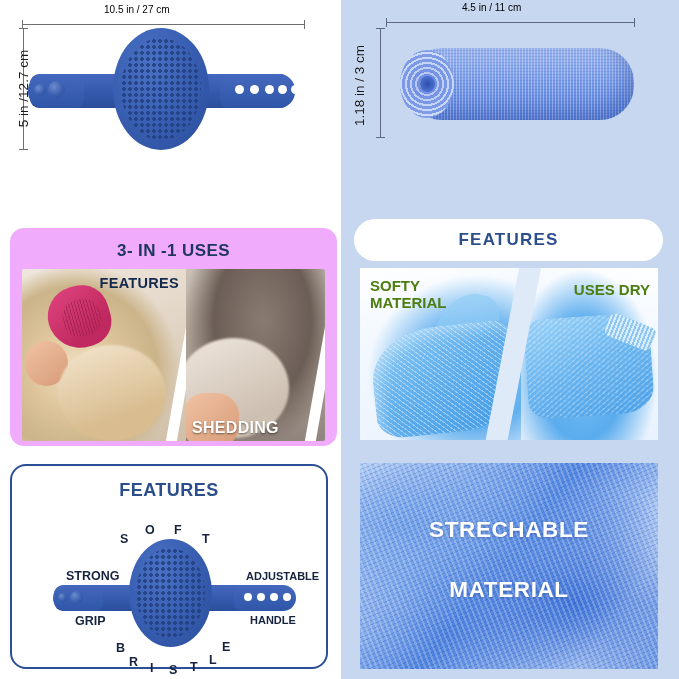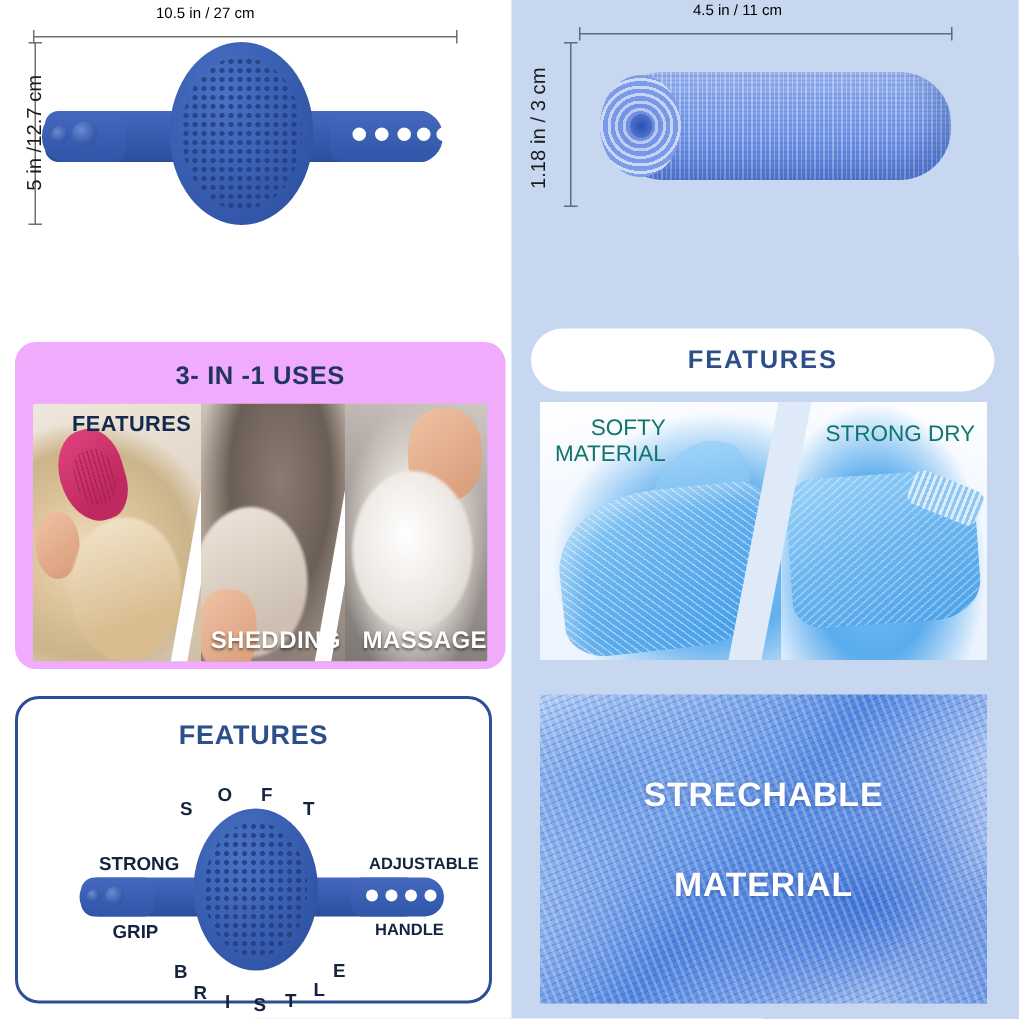--- a/index.html
+++ b/index.html
@@ -206,21 +206,21 @@
   }
   .cloth-b-seam {
     position:absolute; right:2%; top:30%; width:36%; height:14%;
     background:repeating-linear-gradient(90deg,#d9ecfb 0 2px, #8fc7f4 2px 4px);
     transform:rotate(22deg); border-radius:6px;
   }
   .duo-sep {
     position:absolute; left:47.5%; top:-14%; width:22px; height:130%;
     background:#dfeaf8; transform:skewX(-11deg); z-index:3;
   }
-  .duo-label { position:absolute; color:#0f766e; font-weight:normal; font-size:15px; z-index:4; line-height:1.12;text-align:right; }
+  .duo-label { position:absolute; color:#4d7c0f; font-weight:bold; font-size:15px; z-index:4; line-height:1.12; }
   .lbl-softy { left:10px; top:10px; }
   .lbl-quick { right:8px; top:14px; }
 
   
   .stretch {
     position:absolute; left:22px; top:463px; width:298px; height:206px;
     overflow:hidden;
     background:
       repeating-linear-gradient(68deg, rgba(255,255,255,.22) 0 2px, transparent 2px 5px),
       repeating-linear-gradient(-22deg, rgba(28,70,170,.22) 0 1px, transparent 1px 4px),
@@ -284,25 +284,20 @@
           <div class="pane-sep" style="right:-6px;"></div>
         </div>
 
         <div class="use-pane p2">
           <div class="blob" style="left:-6%; top:40%; width:80%; height:58%; background:linear-gradient(155deg,#efe6dc 0%,#cdc0b2 75%);"></div>
           <div class="hand-sk" style="left:-2%; top:72%; width:40%; height:32%; border-radius:40%;"></div>
           <div class="use-label lbl-shedding">SHEDDING</div>
           <div class="pane-sep" style="right:-6px;"></div>
         </div>
 
-        <div class="use-pane p3">
-          <div class="hand-sk" style="left:44%; top:2%; width:52%; height:36%; border-radius:44%;"></div>
-          <div class="blob" style="left:6%; top:26%; width:84%; height:62%; background:radial-gradient(ellipse at 45% 40%,#ffffff 0%,#ece7e2 55%,#cfc8c2 100%);"></div>
-          <div class="use-label lbl-massage">MASSAGE</div>
-        </div>
       </div>
     </div>
 
     <div class="feat-card">
       <div class="feat-title">FEATURES</div>
 
       <div class="arc-letter" style="left:108px; top:66px;">S</div>
       <div class="arc-letter" style="left:133px; top:57px;">O</div>
       <div class="arc-letter" style="left:162px; top:57px;">F</div>
       <div class="arc-letter" style="left:190px; top:66px;">T</div>
@@ -367,21 +362,21 @@
       </div>
       <div class="duo-right">
         <div class="cloth-b"></div>
         <div class="cloth-b-seam"></div>
       </div>
       <div class="duo-sep"></div>
       <div class="duo-label lbl-softy">
         <span>SOFTY</span><br>
         <span>MATERIAL</span>
       </div>
-      <div class="duo-label lbl-quick">STRONG DRY</div>
+      <div class="duo-label lbl-quick">USES DRY</div>
     </div>
 
     <div class="stretch">
       <div class="stretch-txt">
         <span>STRECHABLE</span><br>
         <br>
         <span>MATERIAL</span>
       </div>
     </div>
   </div>

